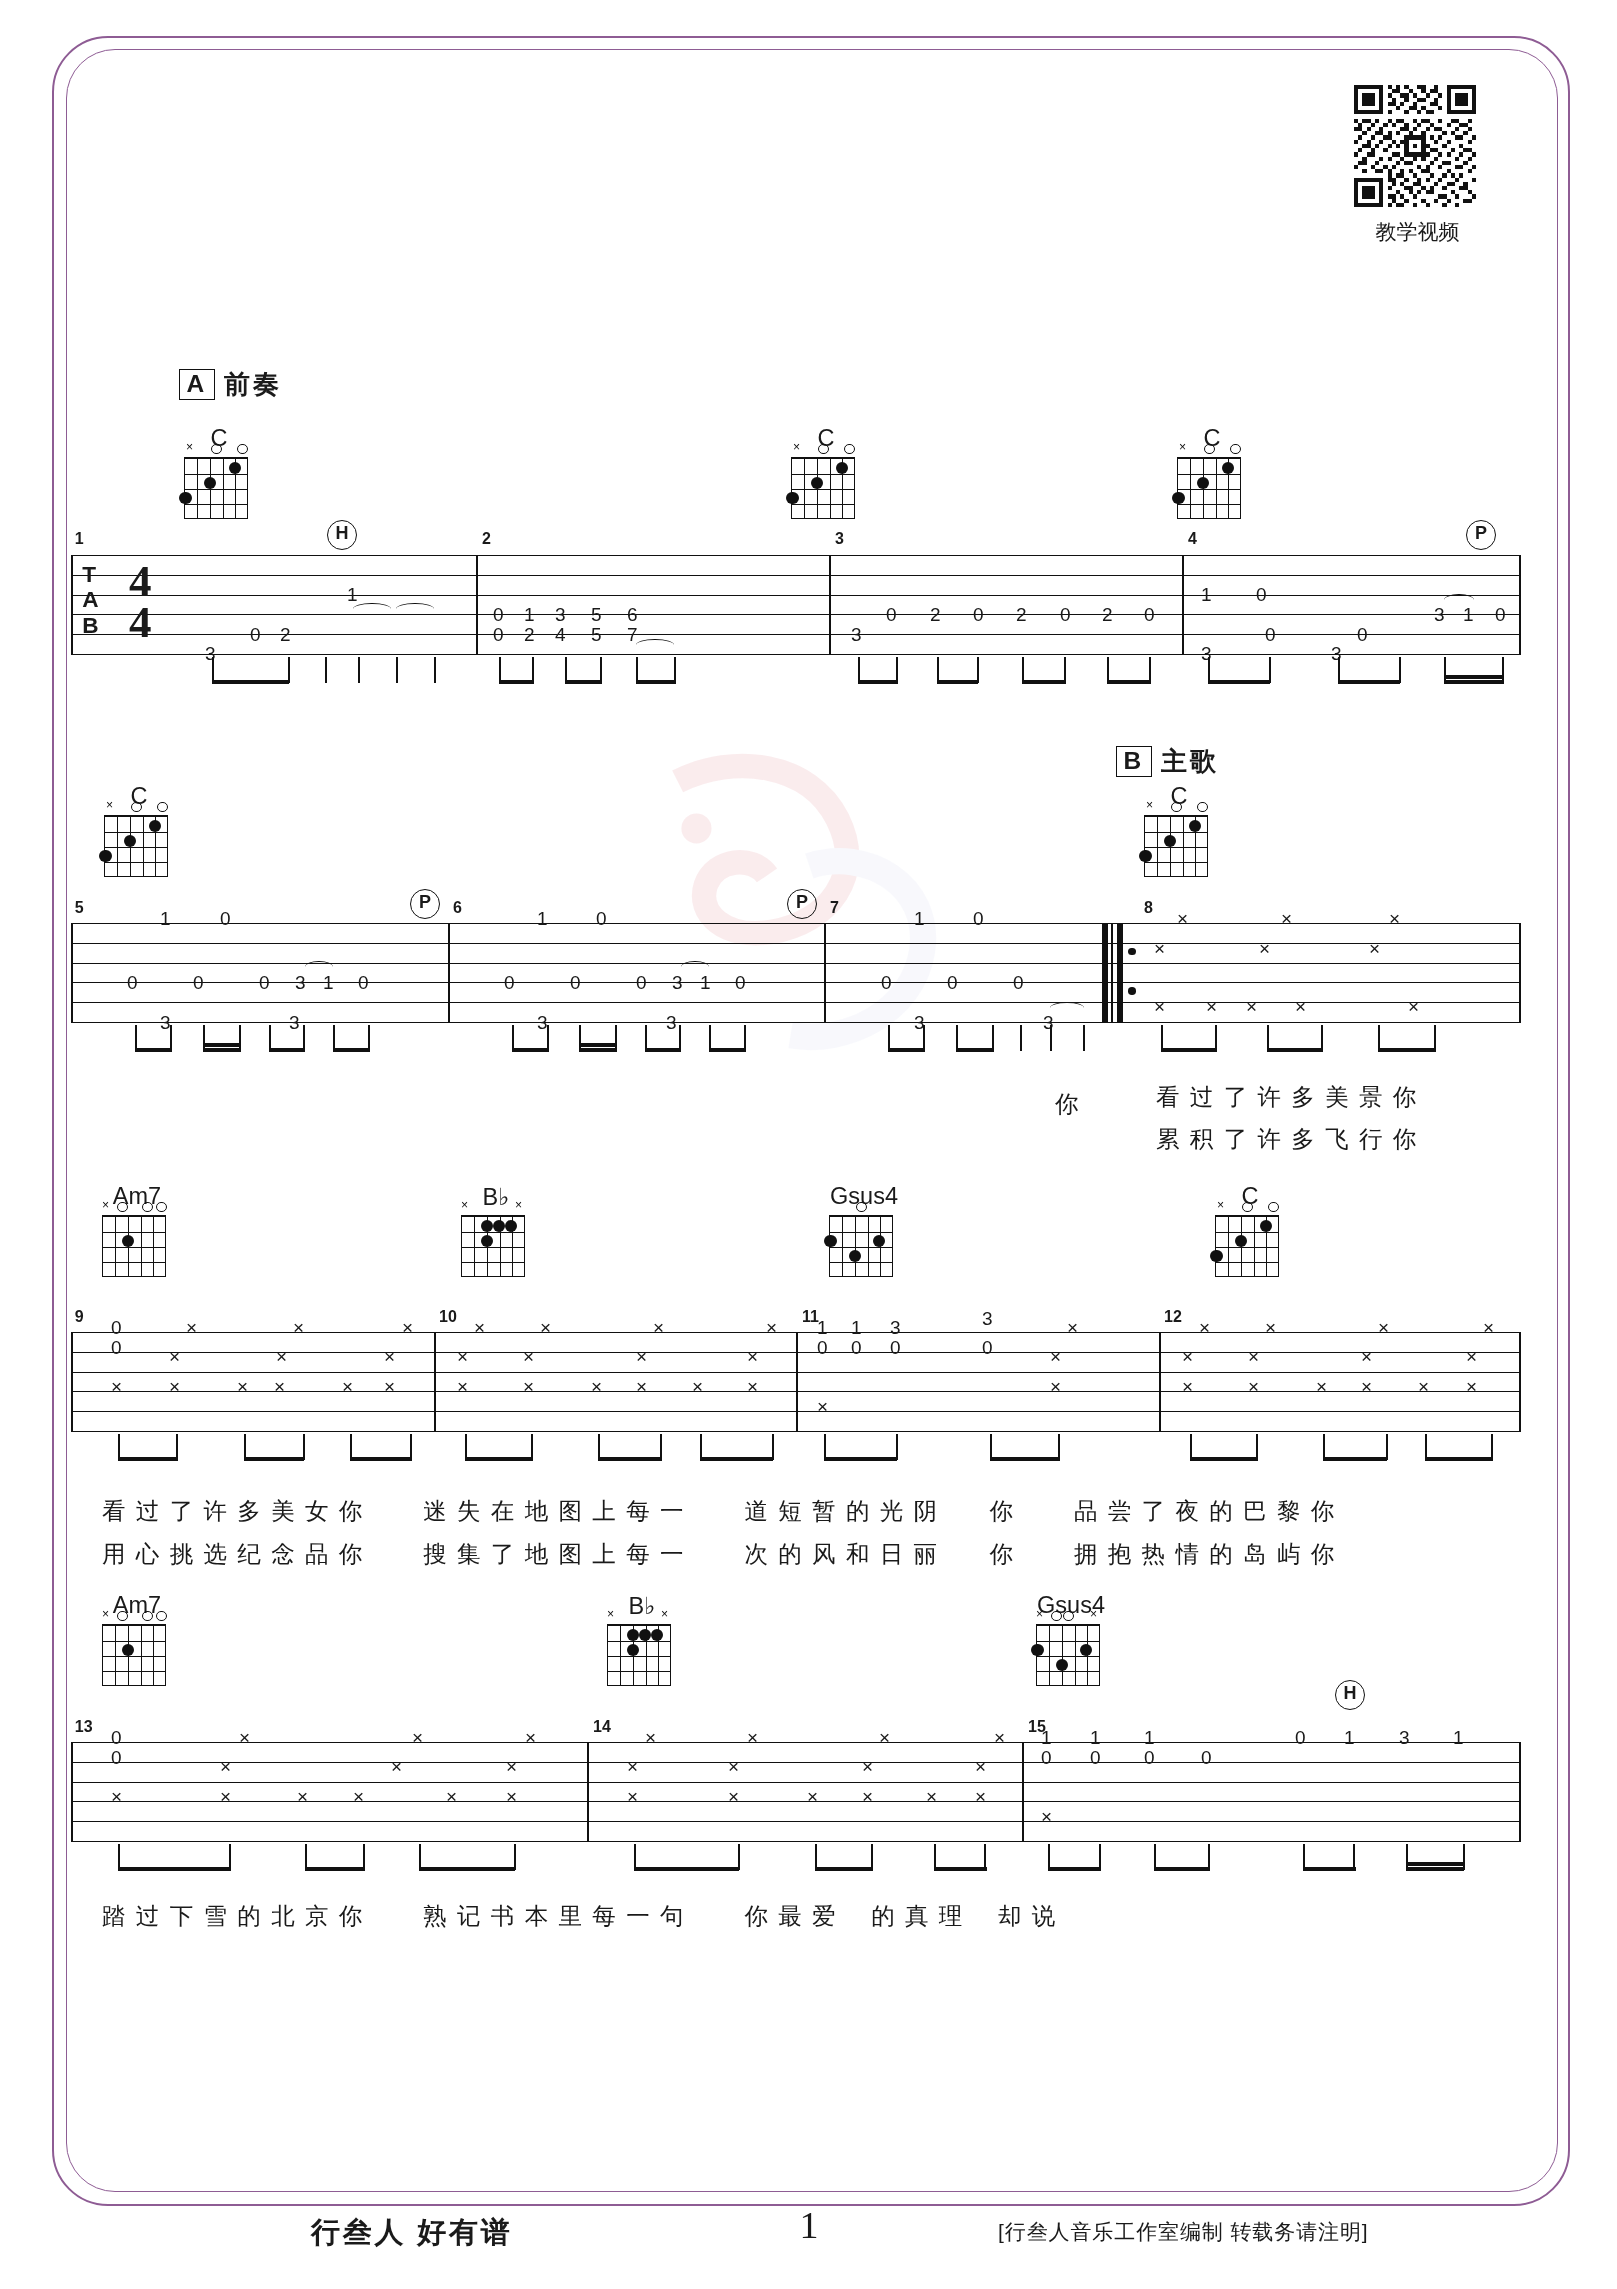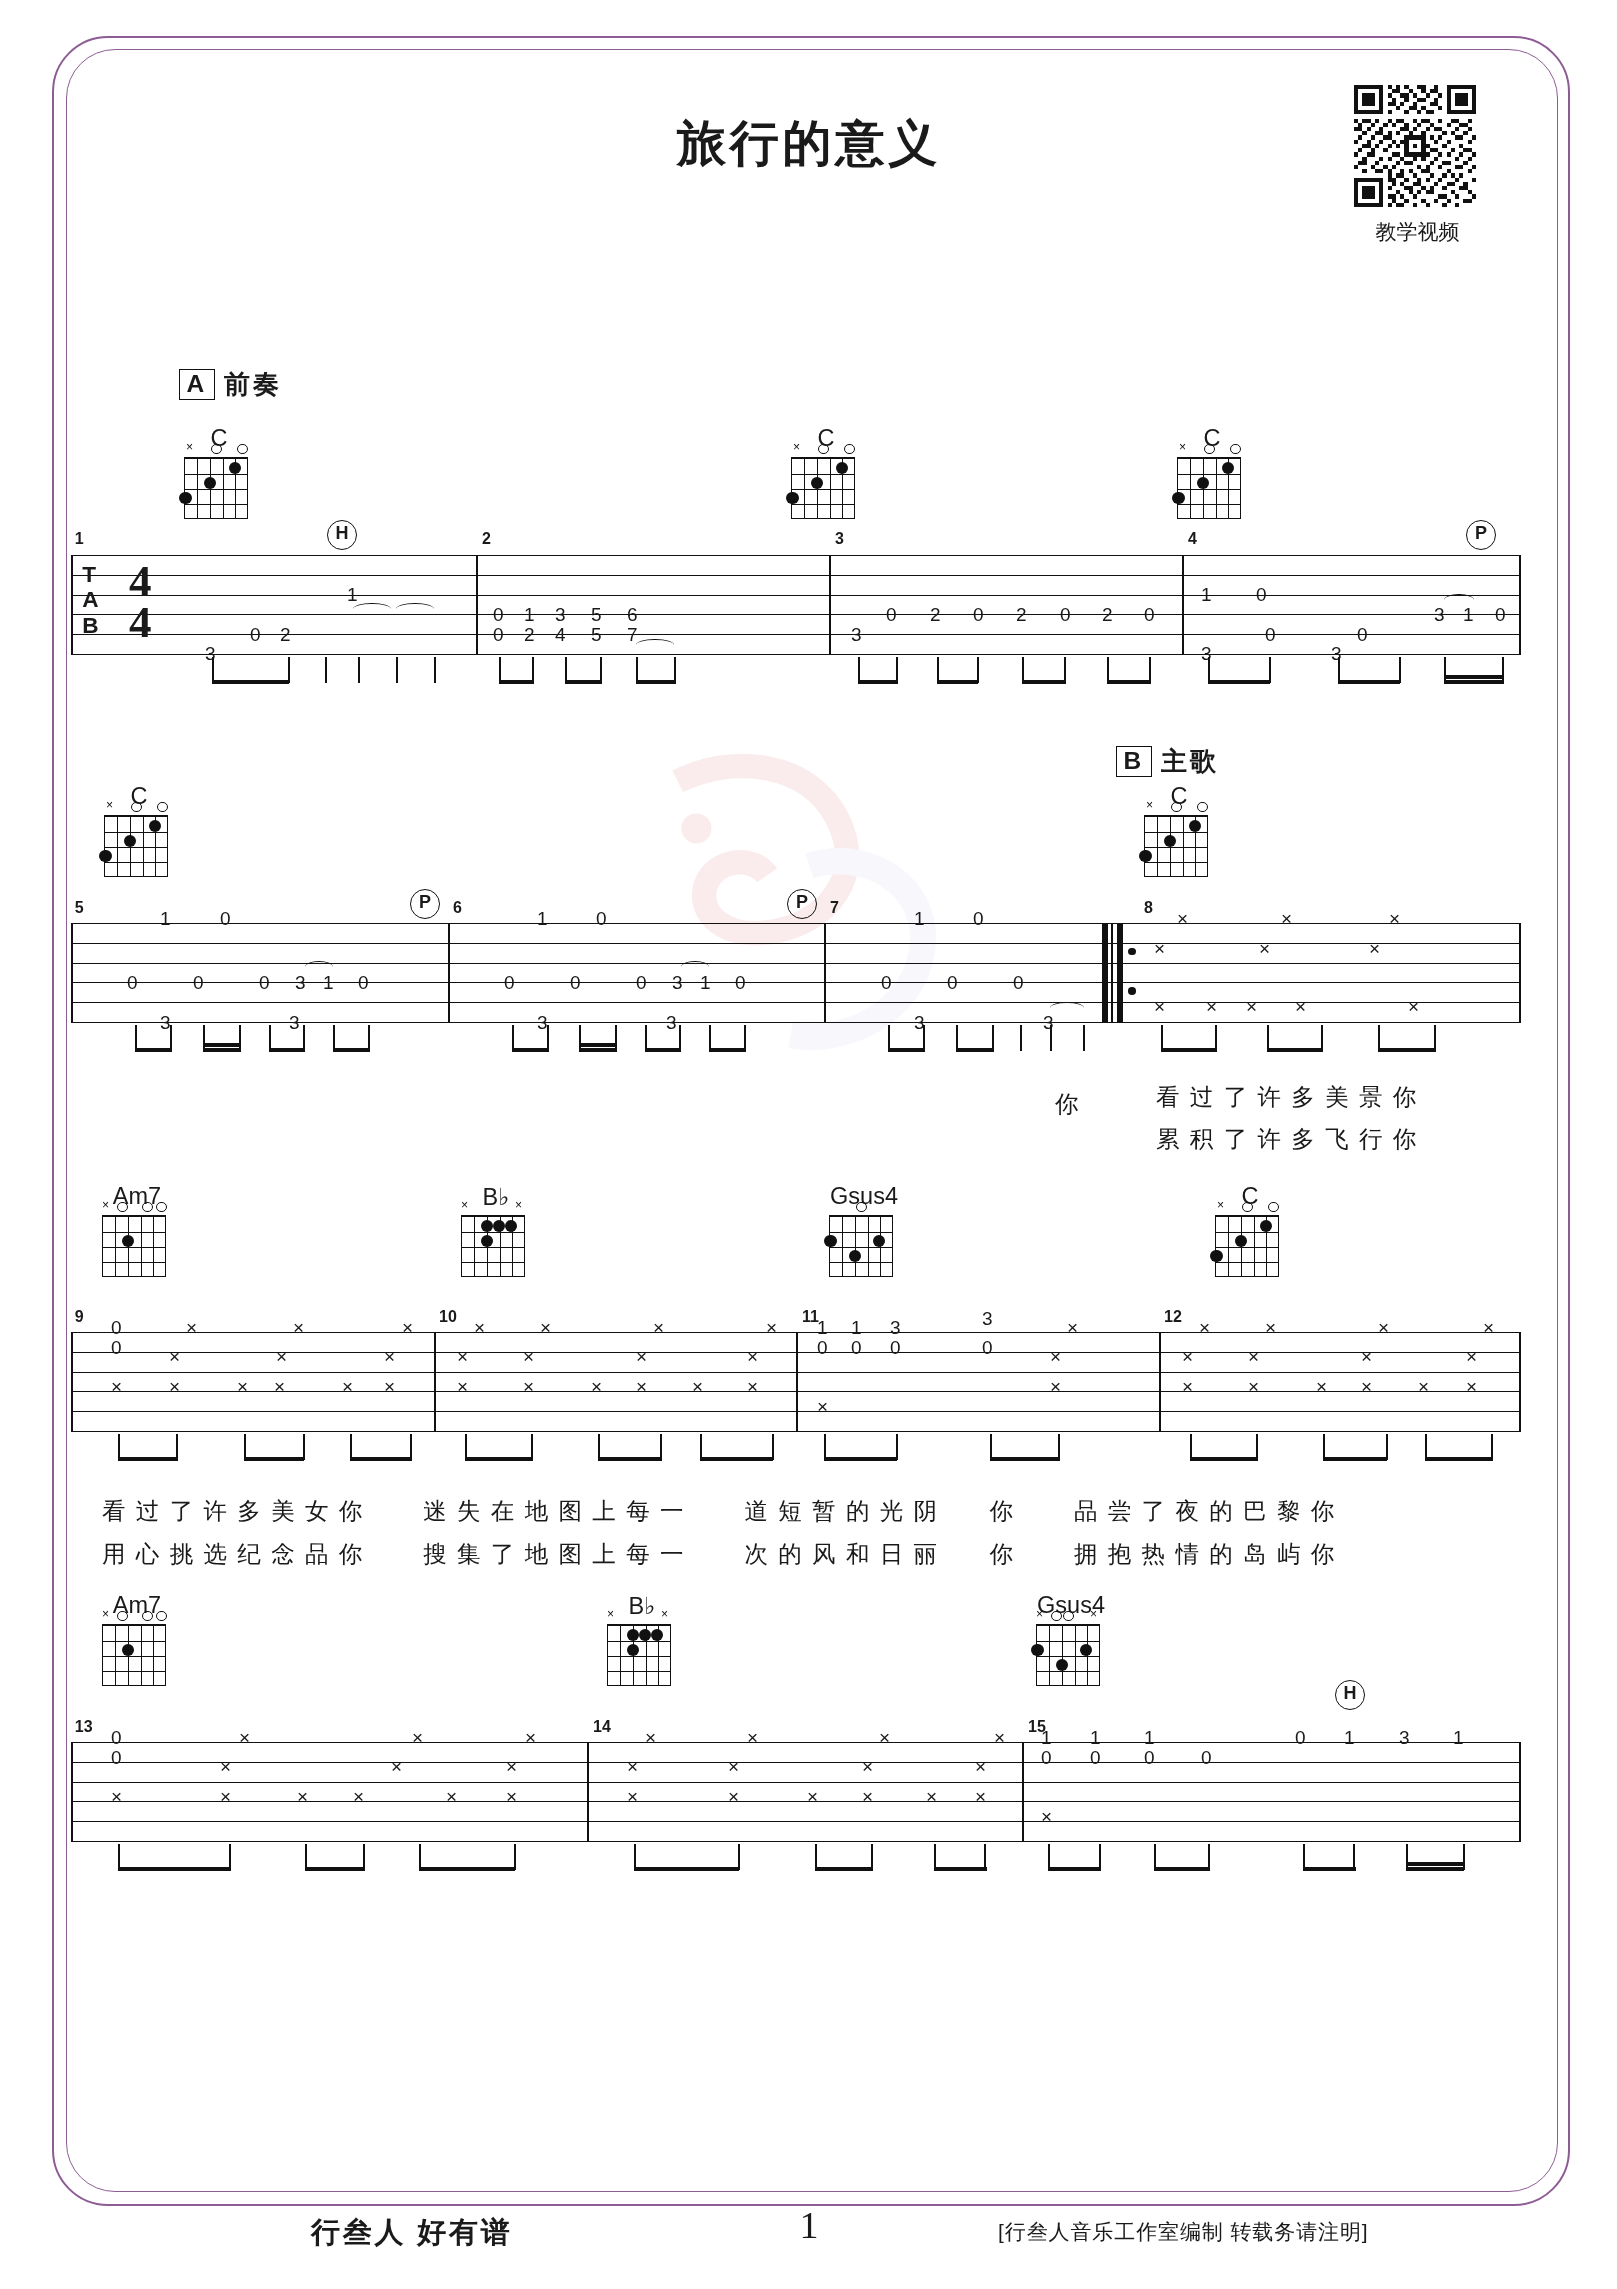--- a/index.html
+++ b/index.html
@@ -63,21 +63,20 @@
 <div class="page">
   <div class="frame"></div>
   <div class="frame-inner"></div>
 
   <svg class="watermark" viewBox="0 0 560 420">
     <path d="M160 60 C220 30 300 40 330 100 C360 160 320 210 260 220 C210 228 180 200 190 170 C200 142 240 138 255 160" fill="none" stroke="#d24b5a" stroke-width="26"></path>
     <path d="M300 150 C360 130 430 170 420 240 C410 305 340 340 280 330" fill="none" stroke="#c0c6e8" stroke-width="28"></path>
     <circle cx="180" cy="110" r="16" fill="#d24b5a"></circle>
   </svg>
 
-  <div class="title">旅行的意义</div>
 
 
   <div class="qr">
     <svg width="122" height="122" viewBox="0 0 29 29" shape-rendering="crispEdges">
       <rect width="29" height="29" fill="#fff"></rect>
       <g fill="#111">
         <rect x="0" y="0" width="7" height="1"></rect>
           <rect x="0" y="6" width="7" height="1"></rect>
         <rect x="0" y="0" width="1" height="7"></rect>
           <rect x="6" y="0" width="1" height="7"></rect>
@@ -981,18 +980,19 @@
     <div class="beam" style="left:1083px;top:125px;width:56px;"></div>
     <div class="stem" style="left:1232px;top:102px;height:26px;"></div>
     <div class="stem" style="left:1282px;top:102px;height:26px;"></div>
     <div class="beam" style="left:1232px;top:125px;width:53px;"></div>
     <div class="stem" style="left:1335px;top:102px;height:26px;"></div>
     <div class="stem" style="left:1392px;top:102px;height:26px;"></div>
     <div class="beam" style="left:1335px;top:125px;width:58px;"></div>
     <div class="beam" style="left:1335px;top:120px;width:58px;"></div>
   </div>
 
+  <div class="lyric" style="left:102px;top:1900px;">踏 过 下 雪 的 北 京 你       熟 记 书 本 里 每 一 句       你 最 爱    的 真 理    却 说</div>
 
   <div class="footer-left">行叁人 好有谱</div>
   <div class="footer-page">1</div>
   <div class="footer-right">[行叁人音乐工作室编制 转载务请注明]</div>
 </div>
 
 
 </body></html>

